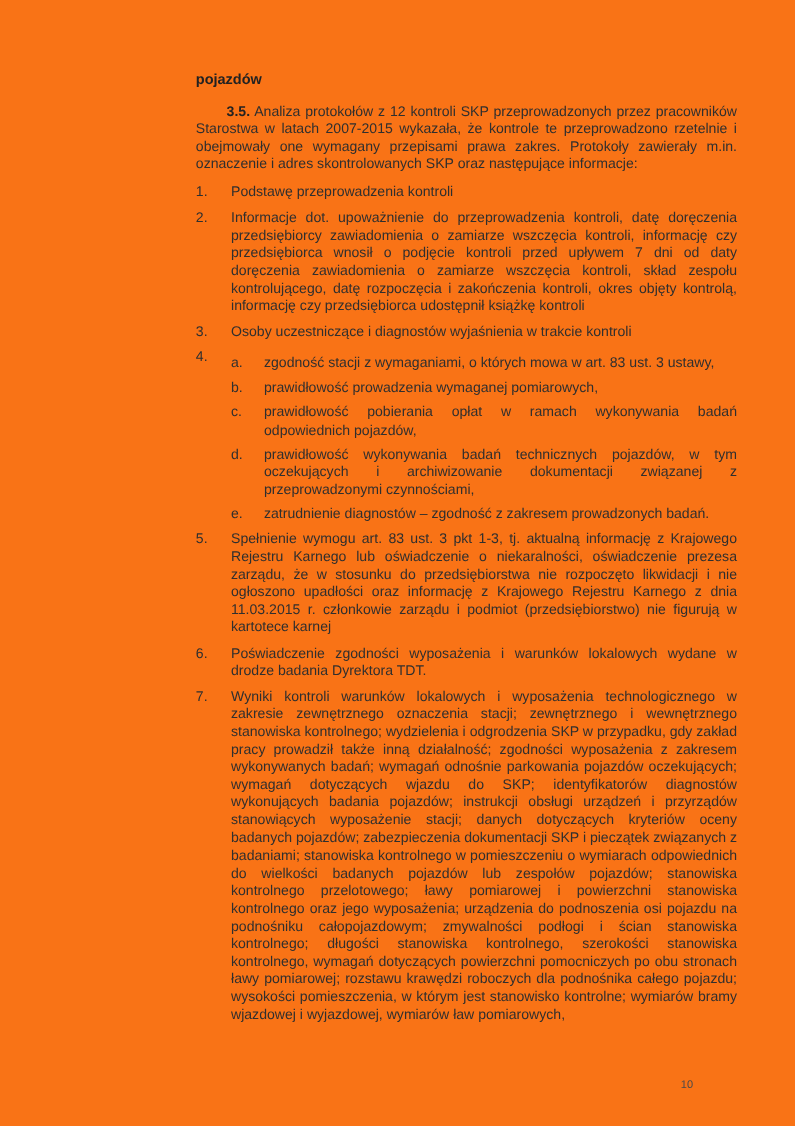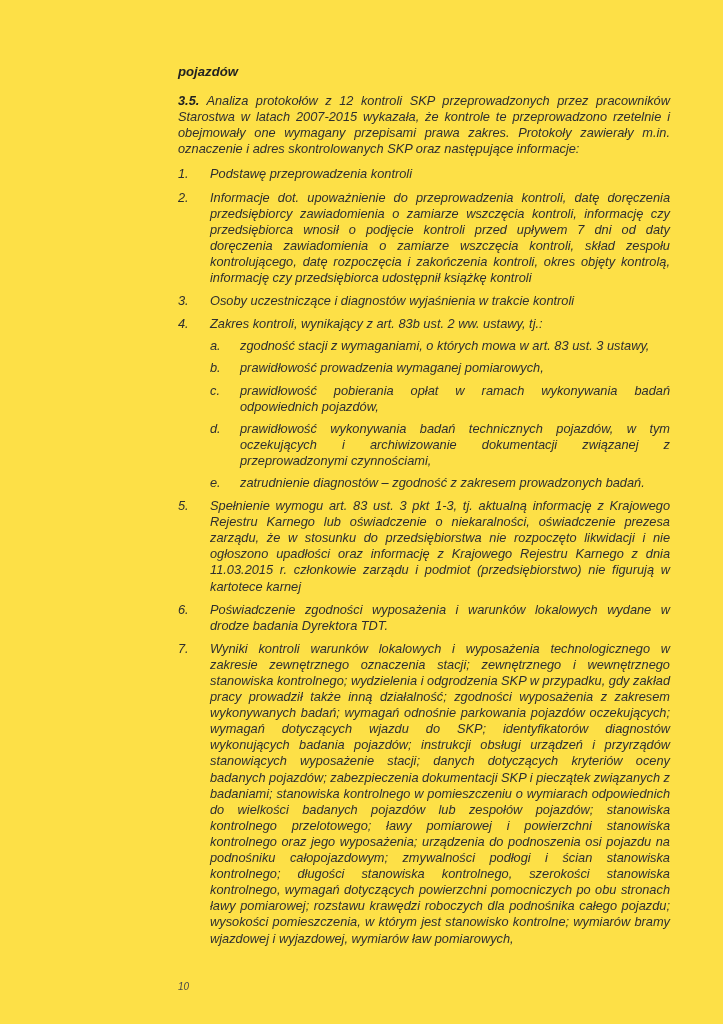--- a/index.html
+++ b/index.html
@@ -4,25 +4,24 @@
 <style>
   html, body {
     margin: 0;
     padding: 0;
     background: #ffffff;
   }
   .page {
     position: relative;
     width: 723px;
     height: 1024px;
-    background: #fde047;
+    background: #f97316;
     overflow: hidden;
     font-family: "Liberation Sans", "DejaVu Sans", sans-serif;
     color: #2f2f2f;
-    font-style: italic;
   }
   .content {
     position: absolute;
     left: 178px;
     top: 64px;
     width: 492px;
     font-size: 12.8px;
     line-height: 16.1px;
   }
   .heading {
@@ -30,20 +29,21 @@
     color: #222;
     font-size: 13.2px;
   }
   .para {
     margin-top: 13px;
     text-align: justify;
   }
   .para .lead {
     font-weight: bold;
     color: #222;
+    margin-left: 28px;
   }
   .num-list {
     margin-top: 9px;
   }
   .li {
     display: flex;
     margin-top: 7px;
   }
   .li > .num {
     flex: none;
@@ -67,21 +67,21 @@
   .sub > .sub-body {
     flex: 1;
     text-align: justify;
     margin-left: 11px;
   }
   .footer {
     position: absolute;
     left: 178px;
     width: 452px;
     top: 981px;
-    text-align: left;
+    text-align: right;
     font-size: 10px;
     color: #4a4a4a;
   }
 </style>
 </head>
 <body>
 
 <div class="page">
   <div class="content">
 
@@ -102,21 +102,20 @@
       </div>
 
       <div class="li">
         <span class="num">3.</span>
         <span class="li-body">Osoby uczestniczące i diagnostów wyjaśnienia w trakcie kontroli</span>
       </div>
 
       <div class="li">
         <span class="num">4.</span>
         <div class="li-body">
-          <span>Zakres kontroli, wynikający z art. 83b ust. 2 ww. ustawy, tj.:</span>
           <div class="sub-list">
             <div class="sub">
               <span class="letter">a.</span>
               <span class="sub-body">zgodność stacji z wymaganiami, o których mowa w art. 83 ust. 3 ustawy,</span>
             </div>
             <div class="sub">
               <span class="letter">b.</span>
               <span class="sub-body">prawidłowość prowadzenia wymaganej pomiarowych,</span>
             </div>
             <div class="sub">

